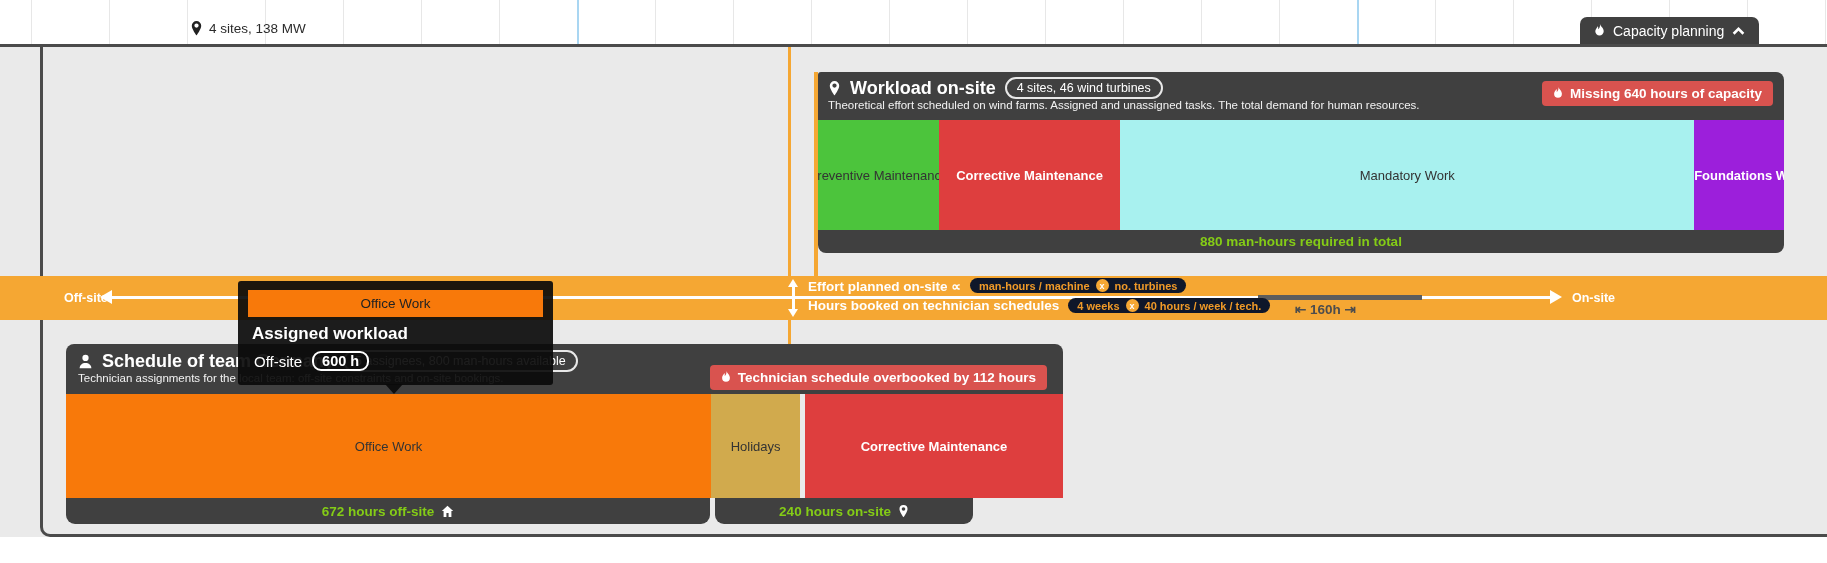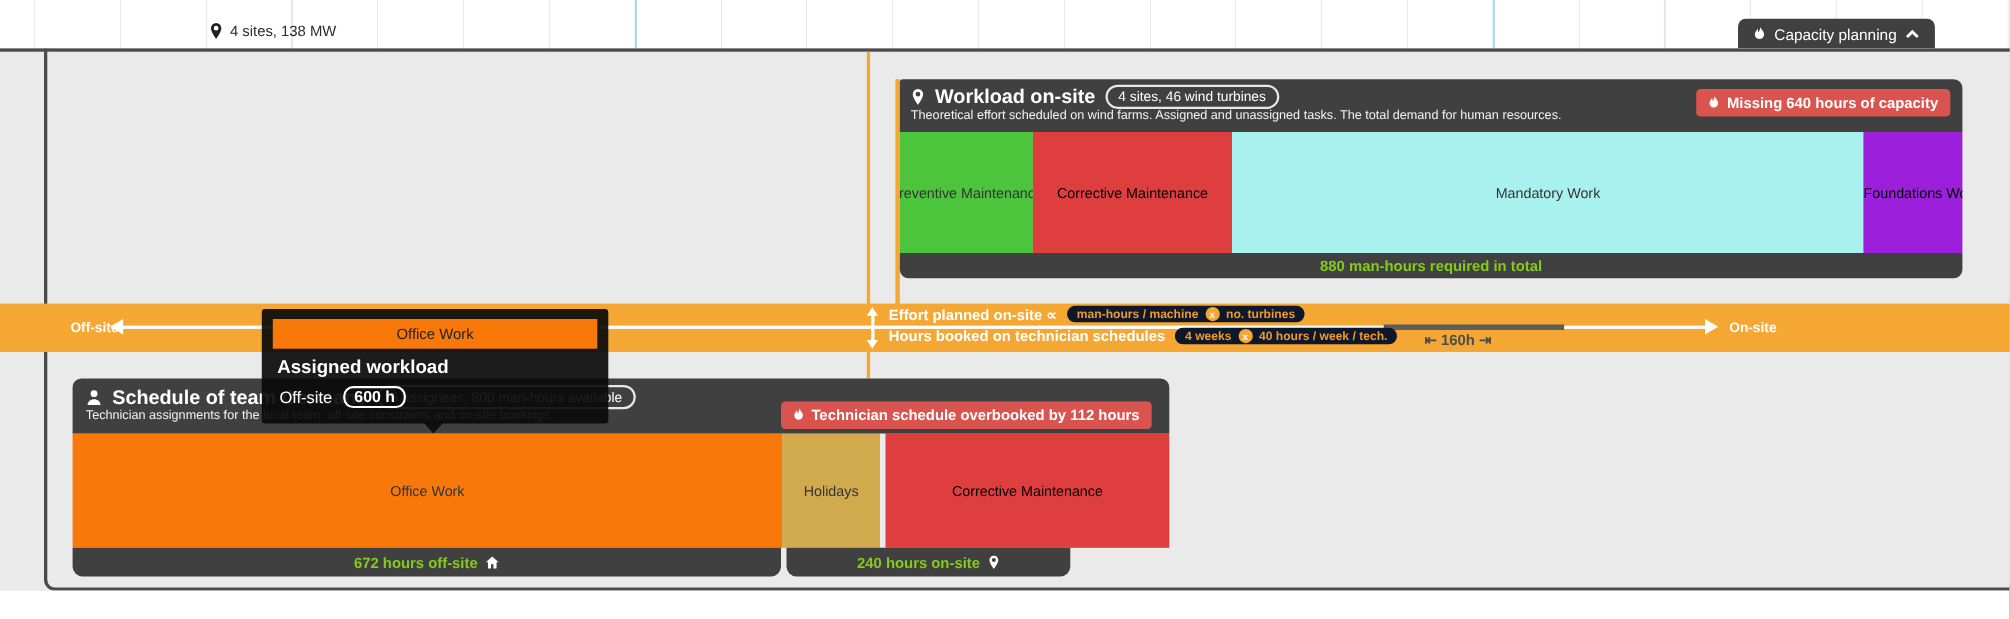--- a/index.html
+++ b/index.html
@@ -48,21 +48,21 @@
     position:absolute; background:#d9534f; color:#fff; border-radius:4px;
     display:flex; align-items:center; gap:7px; padding:5px 11px;
     font-size:13.5px; font-weight:bold; white-space:nowrap;
   }
   .panel-sub{ font-size:11.5px; color:#f2f2f2; white-space:nowrap; overflow:hidden; }
   .bar-row{ display:flex; }
   .seg{
     display:flex; align-items:center; justify-content:center; overflow:hidden;
     font-size:13px; color:#333; white-space:nowrap; cursor:pointer;
   }
-  .seg.light{ color:#000000; font-weight:normal; }
+  .seg.light{ color:#ffffff; font-weight:bold; }
   .seg.clip-left{ justify-content:flex-start; }
   .panel-footer{
     background:#404040; color:#84cc16; font-weight:bold; font-size:13.5px;
     display:flex; align-items:center; justify-content:center; gap:7px;
   }
   
   .workload{ position:absolute; left:790px; top:72px; width:970px; height:208px; border-left:4px solid #f5a733;margin-left:24px; }
   .workload .panel-header{ height:48px; border-radius:3px 8px 0 0; padding:5px 10px 0 10px; }
   .workload .bar-row{ height:110px; }
   .workload .panel-footer{ height:23px; border-radius:0 0 8px 8px; }

